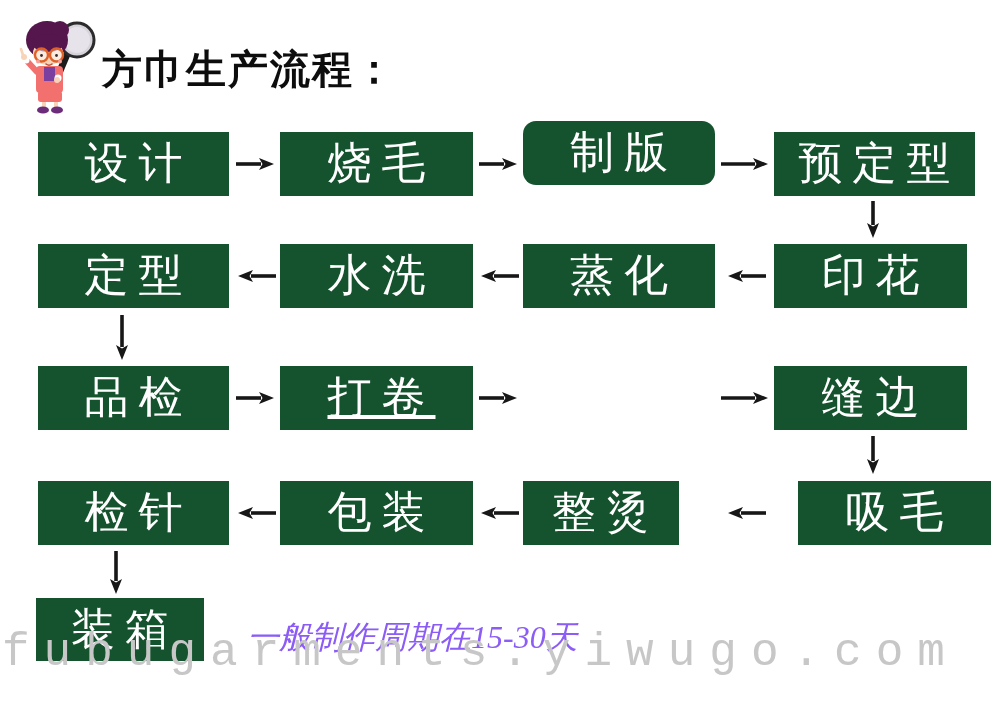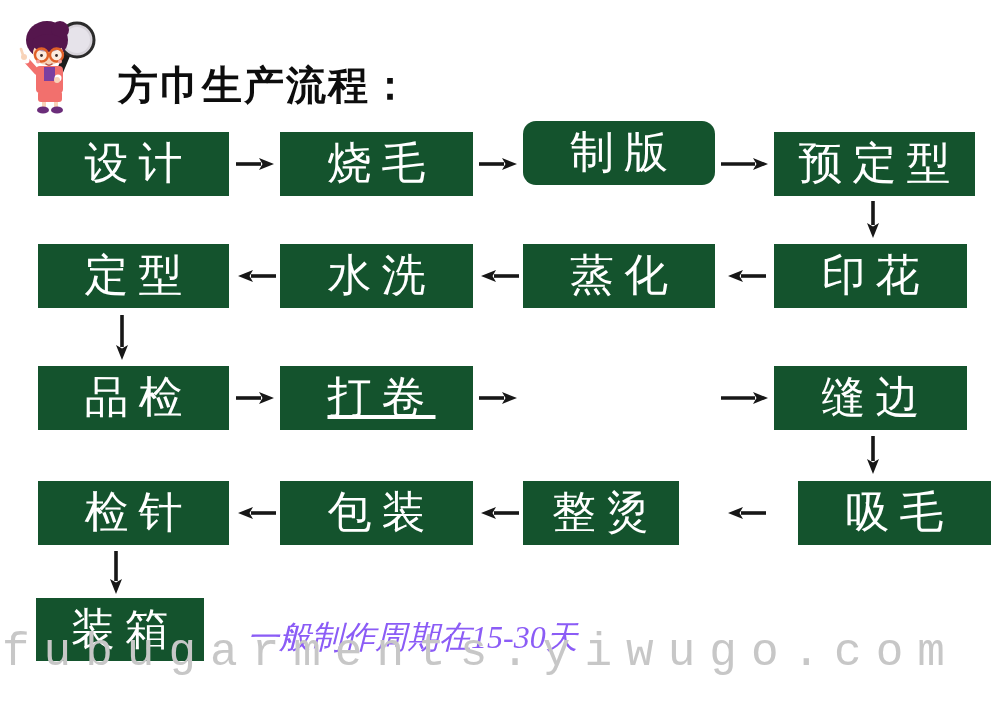--- a/index.html
+++ b/index.html
@@ -1,21 +1,21 @@
 <!DOCTYPE html>
 <html><head>
 <meta charset="utf-8">
 <style>
   html,body{margin:0;padding:0;background:#ffffff;}
   .stage{
     position:relative;width:1000px;height:718px;background:#ffffff;overflow:hidden;
     font-family:"Liberation Serif","DejaVu Serif",serif;
   }
   .title{
-    position:absolute;left:102px;top:42px;margin:16px;
+    position:absolute;left:102px;top:42px;margin:0;
     font-family:"Liberation Sans","DejaVu Sans",sans-serif;
     font-weight:bold;font-size:40px;color:#0d0d0d;letter-spacing:2px;white-space:nowrap;
   }
   .mascot{position:absolute;left:10px;top:14px;width:94px;height:102px;}
   .box{
     position:absolute;height:64px;background:#14532d;color:#ffffff;
     text-align:center;line-height:64px;font-size:44px;letter-spacing:10px;
     padding-left:10px;box-sizing:border-box;white-space:nowrap;z-index:2;
   }
   .arrows{position:absolute;left:0;top:0;width:1000px;height:718px;z-index:1;}

